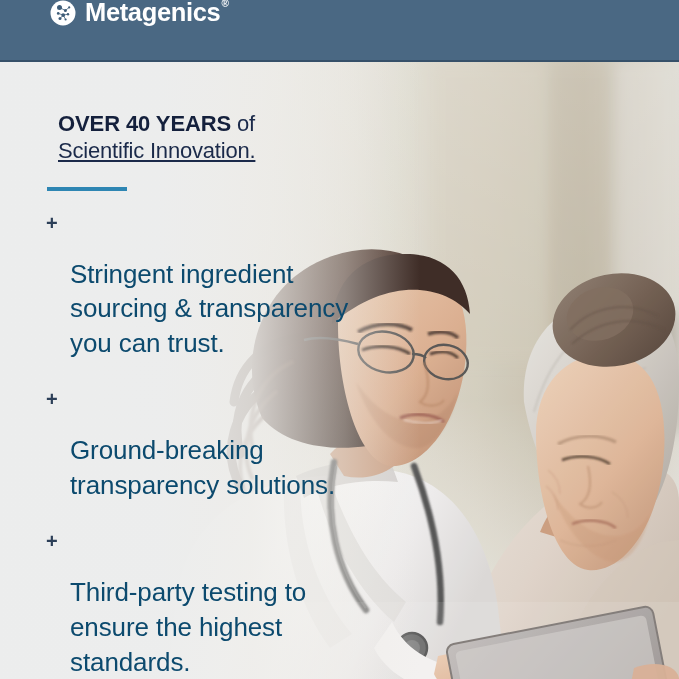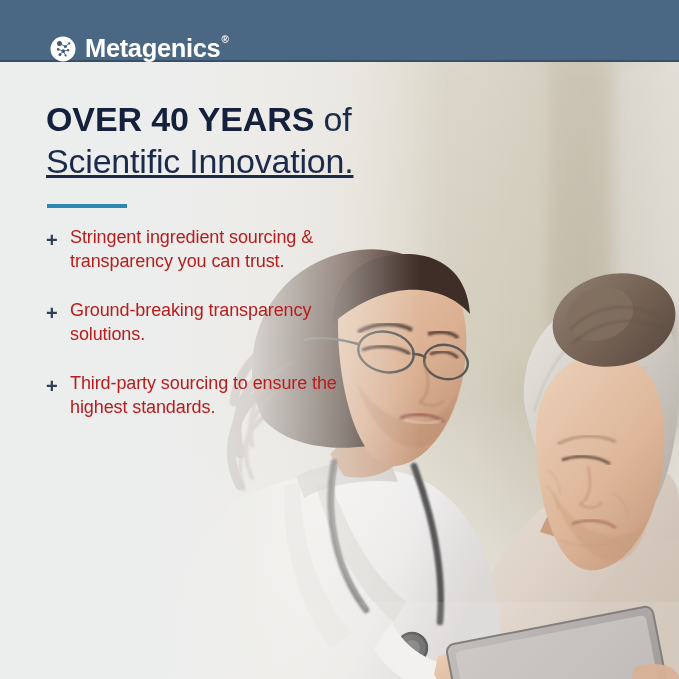--- a/index.html
+++ b/index.html
@@ -22,21 +22,21 @@
 
   
   .brand-bar {
     position: absolute;
     left: 0; top: 0;
     width: 679px;
     height: 62px;
     background: #4a6883;
     box-shadow: inset 0 -2px 0 0 rgba(30,52,74,0.45);
     display: flex;
-    align-items: flex-end;
+    align-items: flex-start;
     z-index: 40;
   }
   .brand-lockup {
     display: flex;
     align-items: center;
     margin-left: 50px;
     gap: 9px;
   }
   .brand-mark {
     width: 26px;
@@ -93,22 +93,22 @@
   
   .copy-col {
     position: absolute;
     left: 46px;
     top: 98px;
     width: 330px;
     z-index: 20;
   }
 
   .headline {
-    margin: 0;
-    font-size: 34px;
+    margin: 12px;
+    font-size: 22px;
     line-height: 1.24;
     color: #1b2a4a;
     font-weight: normal;
     letter-spacing: -0.2px;
   }
   .headline .hl-strong {
     font-weight: bold;
     color: #14203c;
     letter-spacing: -0.1px;
   }
@@ -147,24 +147,25 @@
     flex: 0 0 24px;
     width: 24px;
     color: #2c3f58;
     font-size: 20px;
     font-weight: bold;
     line-height: 1.33;
     padding-top: 1px;
   }
   .claim-text {
     flex: 1 1 auto;
-    font-size: 18px;
+    font-size: 26px;
     line-height: 1.33;
-    color: #b91c1c;
+    color: #0c4a6e;
     letter-spacing: -0.1px;
+    margin-top: 48px;
   }
 </style>
 </head>
 <body>
 
 <div class="ad-canvas">
 
   <div class="photo-stage">
     <svg width="679" height="617" viewBox="0 0 679 617" xmlns="http://www.w3.org/2000/svg">
       <defs>
@@ -421,19 +422,19 @@
       <li class="claim-item">
         <span class="claim-plus">+</span>
         <span class="claim-text">Stringent ingredient sourcing &amp; transparency you can trust.</span>
       </li>
       <li class="claim-item">
         <span class="claim-plus">+</span>
         <span class="claim-text">Ground-breaking transparency solutions.</span>
       </li>
       <li class="claim-item">
         <span class="claim-plus">+</span>
-        <span class="claim-text">Third-party sourcing to ensure the highest standards.</span>
+        <span class="claim-text">Third-party testing to ensure the highest standards.</span>
       </li>
     </ul>
 
   </div>
 
 </div>
 
 </body></html>

